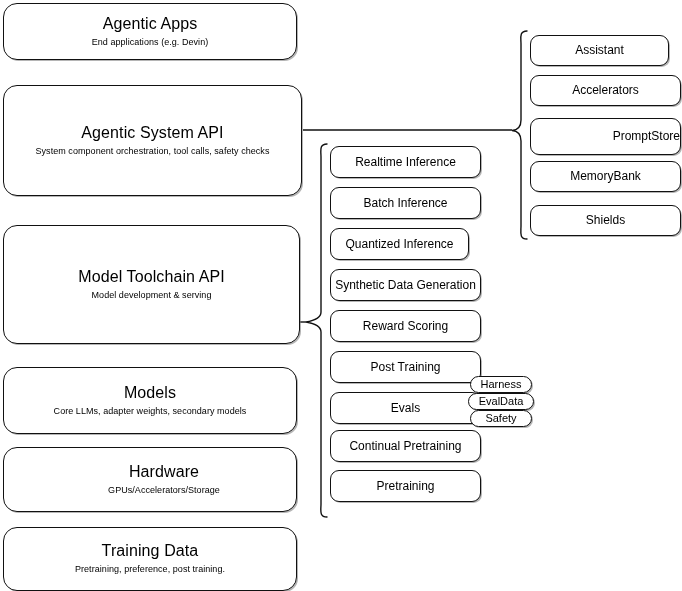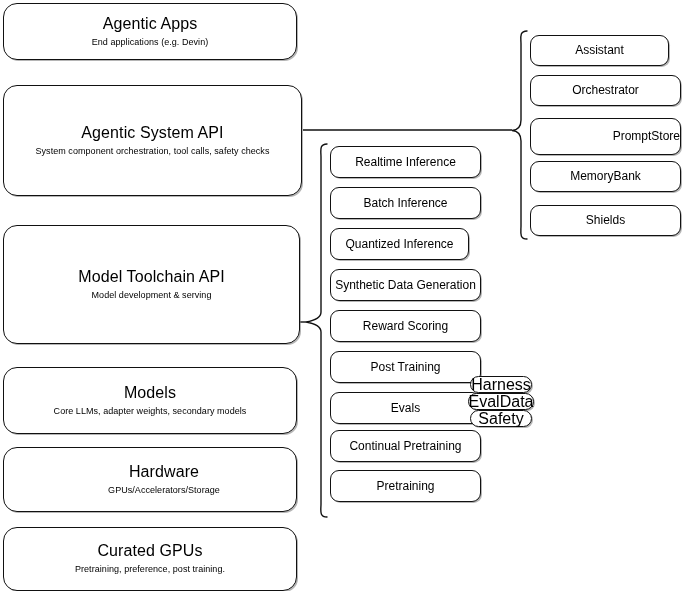--- a/index.html
+++ b/index.html
@@ -66,21 +66,21 @@
   
   .tag {
     position: absolute;
     box-sizing: border-box;
     border: 1.4px solid #111111;
     border-radius: 999px;
     background: #ffffff;
     display: flex;
     align-items: center;
     justify-content: center;
-    font-size: 16px;
+    font-size: 11px;
     line-height: 13px;
     box-shadow: 1.5px 1.5px 0 -0.5px rgba(120,120,120,0.55);
     z-index: 6;
   }
 
   
   #connectors {
     position: absolute;
     left: 0; top: 0;
     width: 682px;
@@ -137,21 +137,21 @@
     <div class="title">Models</div>
     <div class="subtitle">Core LLMs, adapter weights, secondary models</div>
   </div>
 
   <div class="node layer" style="left:3px; top:447px; width:294px; height:65px;padding-left:28px;">
     <div class="title">Hardware</div>
     <div class="subtitle">GPUs/Accelerators/Storage</div>
   </div>
 
   <div class="node layer" style="left:3px; top:527px; width:294px; height:64px;">
-    <div class="title">Curated GPUs</div>
+    <div class="title">Training Data</div>
     <div class="subtitle">Pretraining, preference, post training.</div>
   </div>
 
   <div class="node pillbox" style="left:330px; top:146px; width:151px; height:32px;">
     <div class="title">Realtime Inference</div>
   </div>
 
   <div class="node pillbox" style="left:330px; top:187px; width:151px; height:32px;">
     <div class="title">Batch Inference</div>
   </div>
@@ -194,21 +194,21 @@
 
   <div class="tag" style="left:470px; top:410px; width:62px; height:17px;">
     <span>Safety</span>
   </div>
 
   <div class="node pillbox" style="left:530px; top:35px; width:139px; height:31px;">
     <div class="title">Assistant</div>
   </div>
 
   <div class="node pillbox" style="left:530px; top:75px; width:151px; height:31px;">
-    <div class="title">Orchestrator</div>
+    <div class="title">Accelerators</div>
   </div>
 
   <div class="node pillbox" style="left:530px; top:118px; width:151px; height:37px;align-items:flex-end;">
     <div class="title">PromptStore</div>
   </div>
 
   <div class="node pillbox" style="left:530px; top:161px; width:151px; height:31px;">
     <div class="title">MemoryBank</div>
   </div>
 

